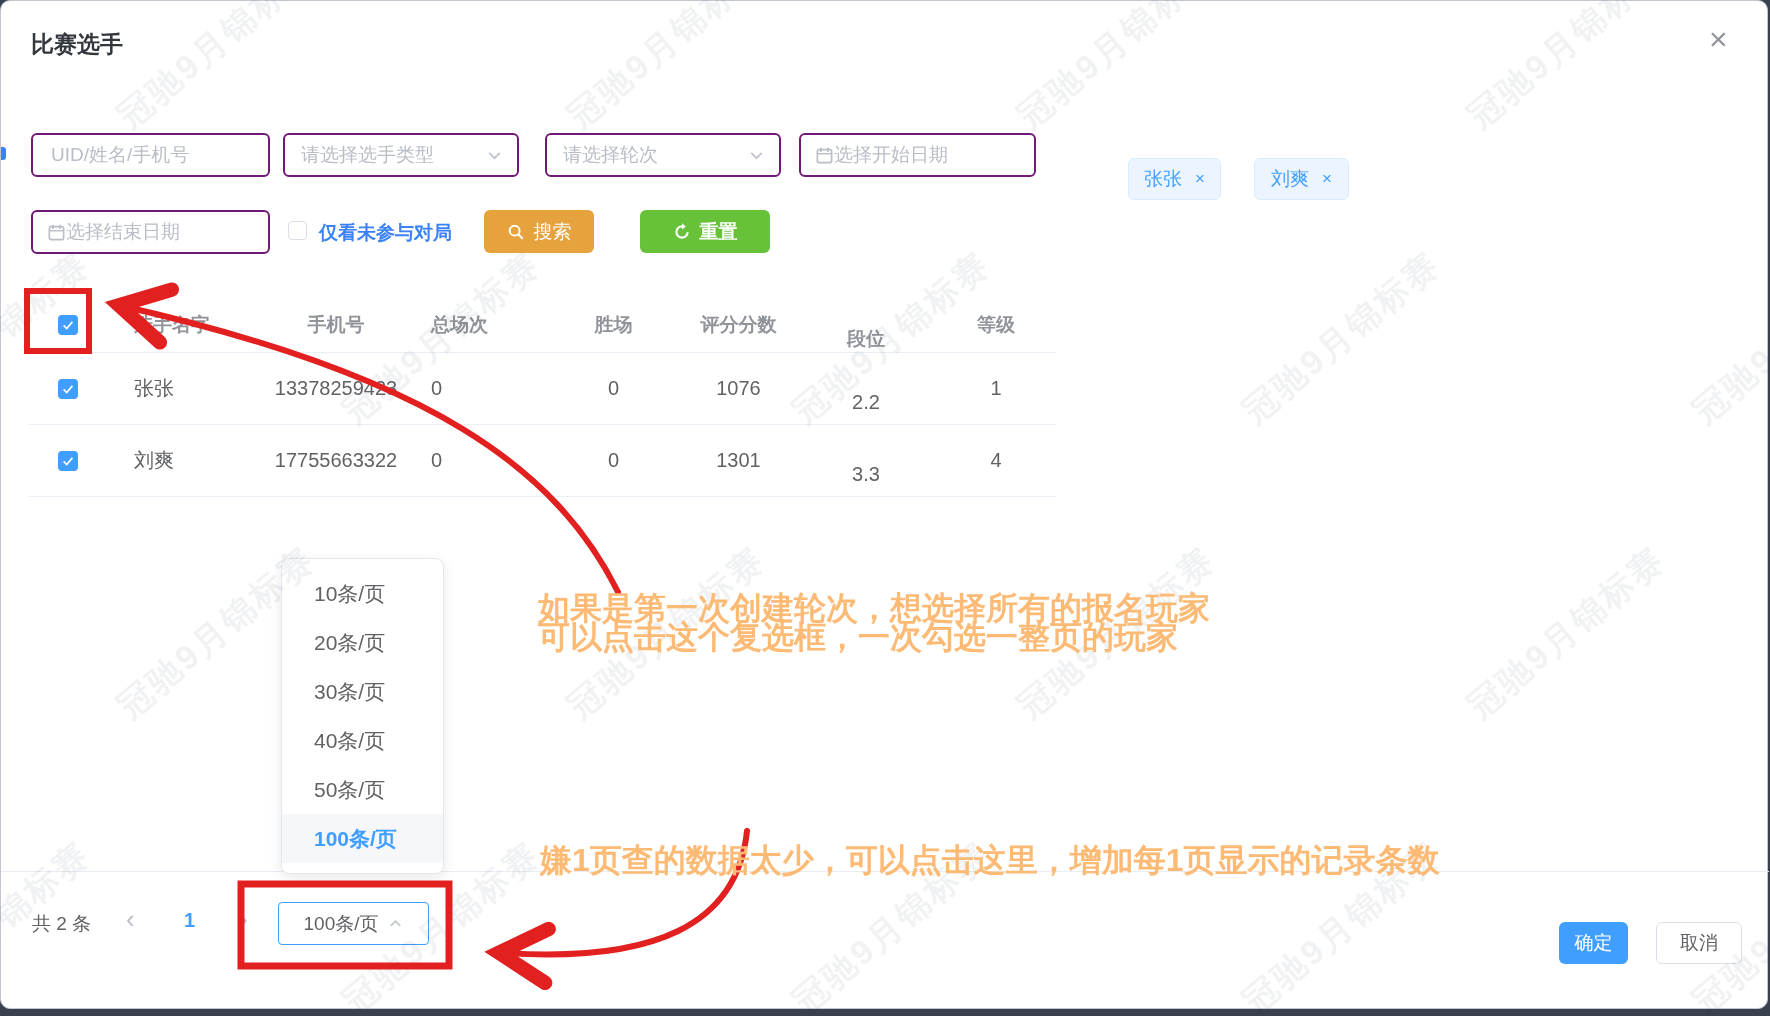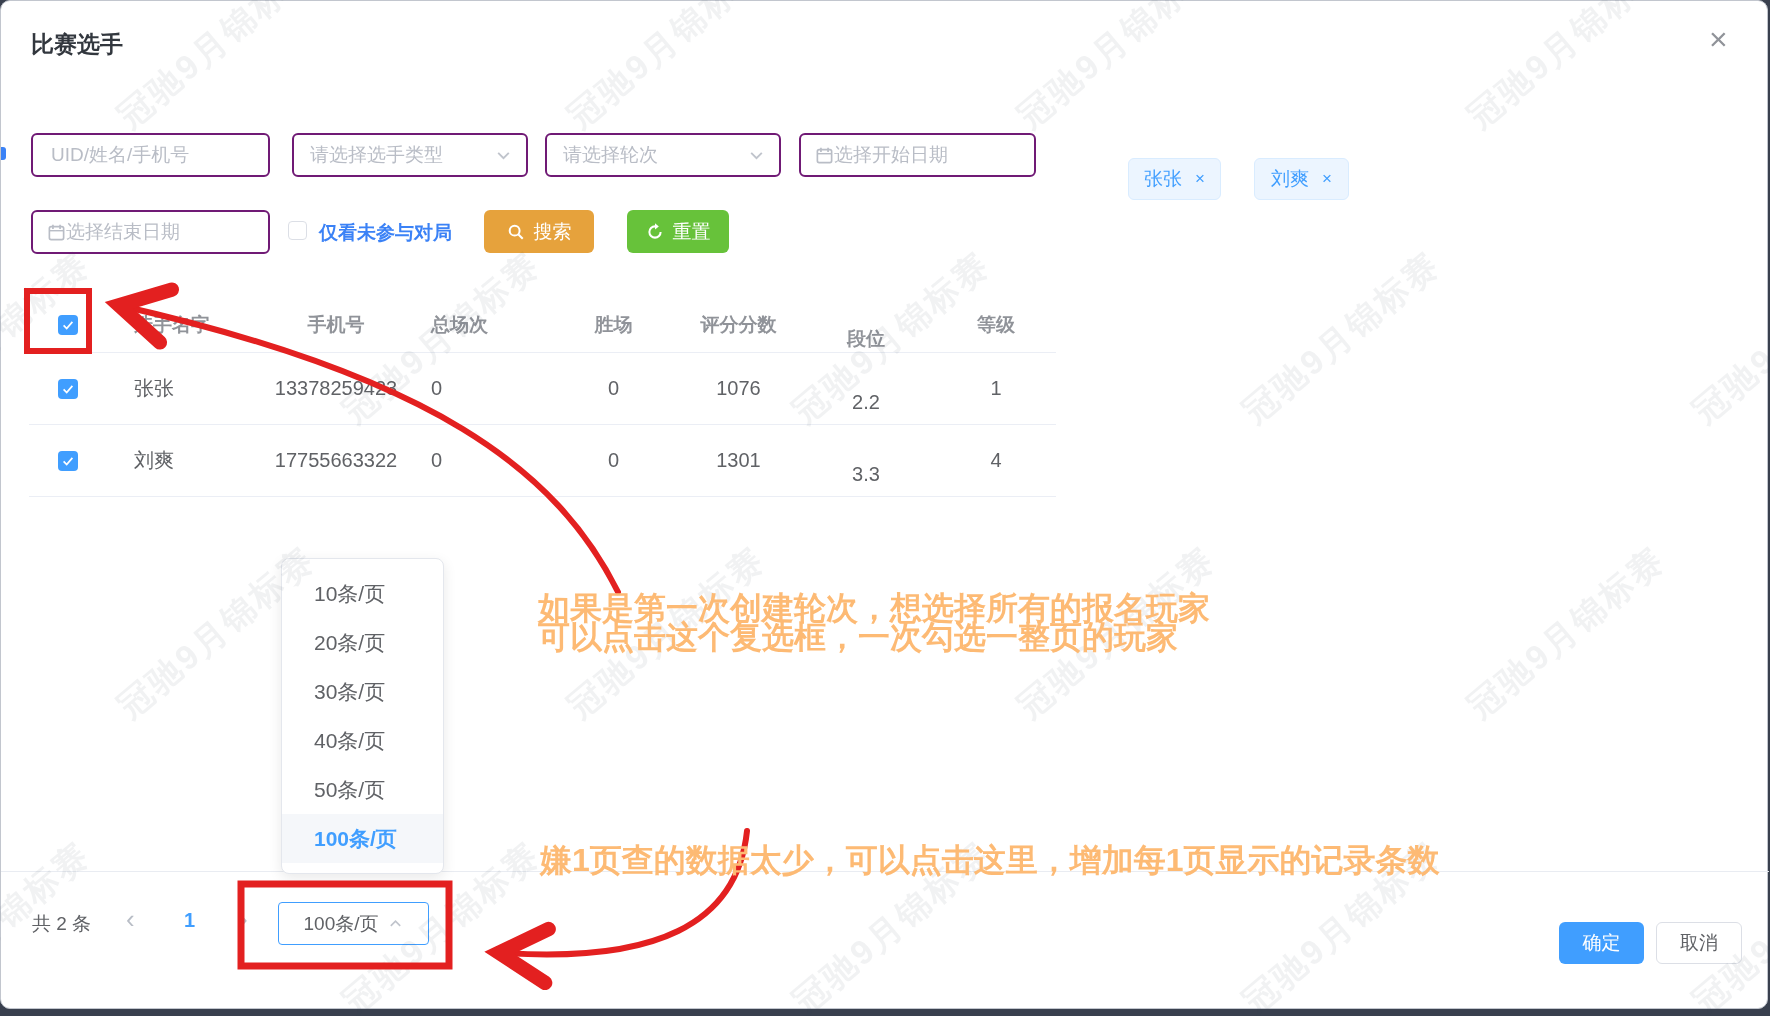--- a/index.html
+++ b/index.html
@@ -79,21 +79,21 @@
 
     <div class="abs sliver"></div>
 
     <div class="abs title">比赛选手</div>
     <div class="abs close-btn">×</div>
 
     <div class="abs field" style="left:30px;top:132px;width:239px;">
       <input placeholder="UID/姓名/手机号" style="">
     </div>
 
-    <div class="abs field" style="left:291px;top:132px;width:236px;">
+    <div class="abs field" style="left:282px;top:132px;width:236px;">
       <span class="ph">请选择选手类型</span>
       <svg class="chev" width="17" height="17" viewBox="0 0 16 16">
         <path d="M3 5.5 L8 10.5 L13 5.5" stroke="#c0c4cc" stroke-width="1.8" fill="none"></path>
         </svg>
     </div>
 
     <div class="abs field" style="left:544px;top:132px;width:236px;">
       <span class="ph">请选择轮次</span>
       <svg class="chev" width="17" height="17" viewBox="0 0 16 16">
         <path d="M3 5.5 L8 10.5 L13 5.5" stroke="#c0c4cc" stroke-width="1.8" fill="none"></path>
@@ -124,21 +124,21 @@
     <div class="abs cb-label" style="left:318px;top:219px;">仅看未参与对局</div>
 
     <div class="abs btn btn-search" style="left:483px;top:209px;width:110px;height:43px;">
       <svg width="18" height="18" viewBox="0 0 16 16">
         <circle cx="6.8" cy="6.8" r="4.4" fill="none" stroke="#fff" stroke-width="1.8"></circle>
         <line x1="10.2" y1="10.2" x2="14" y2="14" stroke="#fff" stroke-width="1.8"></line>
         </svg>
       <span>搜索</span>
     </div>
 
-    <div class="abs btn btn-reset" style="left:626px;top:209px;width:102px;height:43px;">
+    <div class="abs btn btn-reset" style="left:639px;top:209px;width:130px;height:43px;font-weight:bold;">
       <svg width="18" height="18" viewBox="0 0 16 16">
         <path d="M13 8 A5 5 0 1 1 8 3" fill="none" stroke="#fff" stroke-width="1.8"></path>
         <polygon points="8,0.2 8,5.8 11.4,3" fill="#fff"></polygon>
         </svg>
       <span>重置</span>
     </div>
 
     <div class="abs tag" style="left:1127px;width:93px;">
       <span>张张</span>
       <span class="x">×</span>
@@ -215,21 +215,21 @@
 
     <div class="abs menu">
       <div class="opt">10条/页</div>
       <div class="opt">20条/页</div>
       <div class="opt">30条/页</div>
       <div class="opt">40条/页</div>
       <div class="opt">50条/页</div>
       <div class="opt sel">100条/页</div>
     </div>
 
-    <div class="abs btn btn-confirm" style="left:1558px;top:921px;width:85px;height:42px;">
+    <div class="abs btn btn-confirm" style="left:1558px;top:921px;width:69px;height:42px;">
       <span>确定</span>
     </div>
     <div class="abs btn btn-cancel" style="left:1655px;top:921px;width:86px;height:42px;">
       <span>取消</span>
     </div>
   </div>
 
   <div class="abs wm-layer" id="wm-layer">
       <span class="wm" style="left: 95px; top: 20px;">冠驰9月锦标赛</span>
       <span class="wm" style="left: 545px; top: 20px;">冠驰9月锦标赛</span>

